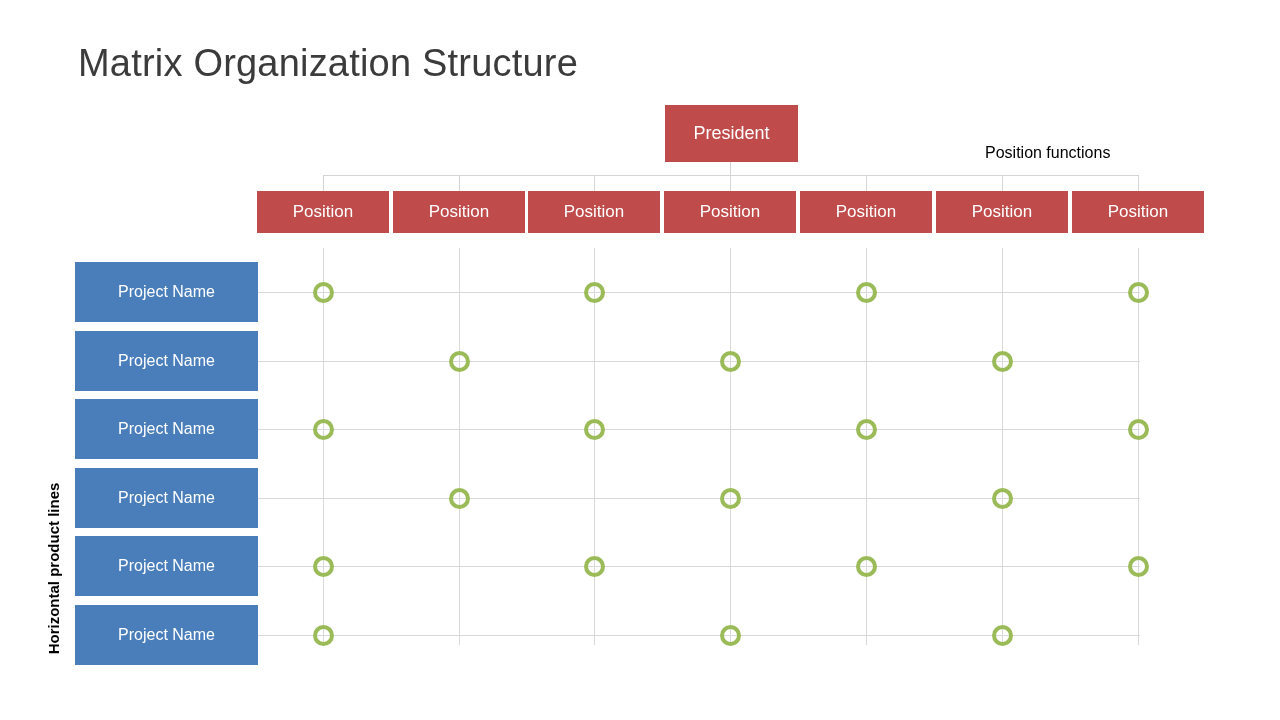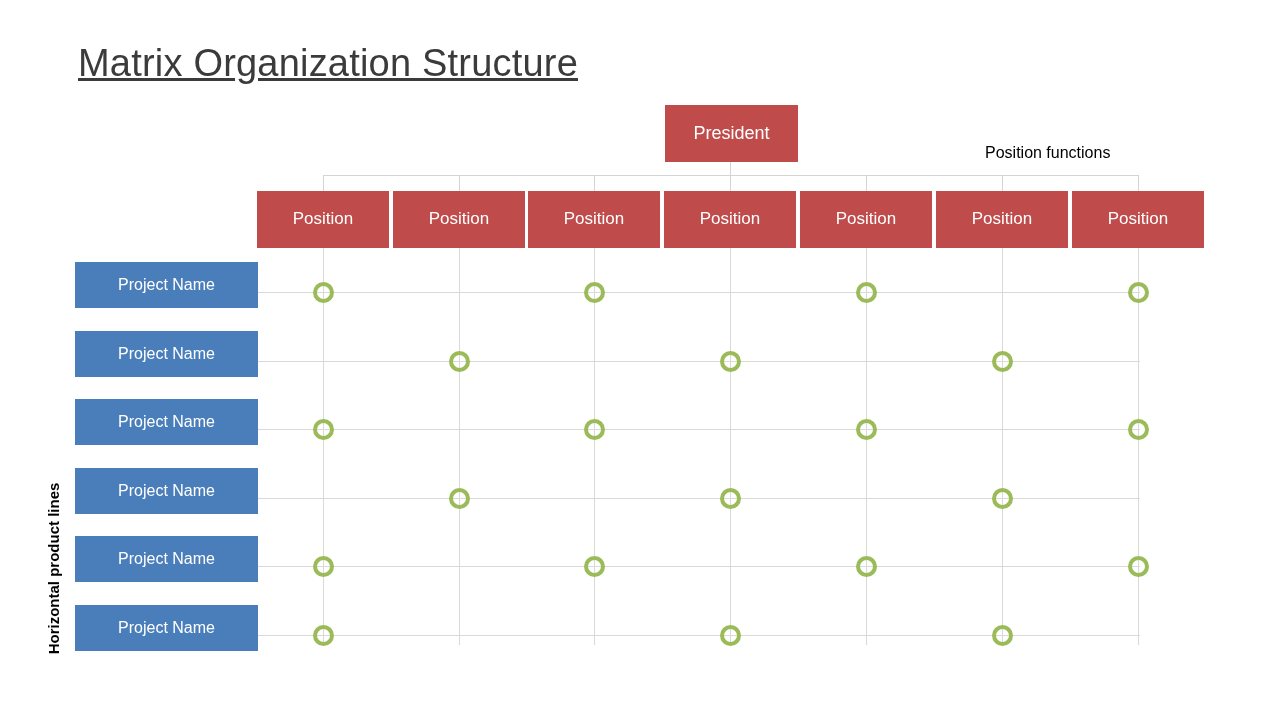--- a/index.html
+++ b/index.html
@@ -19,21 +19,20 @@
   
   .slide-title {
     position: absolute;
     left: 78px;
     top: 42px;
     font-size: 38px;
     font-weight: 400;
     color: #3b3b3b;
     letter-spacing: 0.2px;
     white-space: nowrap;
-    text-decoration: underline;
   }
 
   
   .node {
     position: absolute;
     display: flex;
     align-items: center;
     justify-content: center;
     color: #ffffff;
     font-size: 17px;
@@ -47,28 +46,28 @@
     left: 665px;
     top: 105px;
     width: 133px;
     height: 57px;
     font-size: 18px;
     text-align: center;
   }
   .node-position {
     background: #bf4b4b;
     top: 191px;
-    height: 57px;
+    height: 42px;
     font-size: 17px;
   }
   .node-project {
     background: #4a7ebb;
     left: 75px;
     width: 183px;
-    height: 46px;
+    height: 60px;
     font-size: 16px;
   }
 
   
   .conn {
     position: absolute;
     background: #d4d4d4;
   }
   .conn-h {
     height: 1px;

